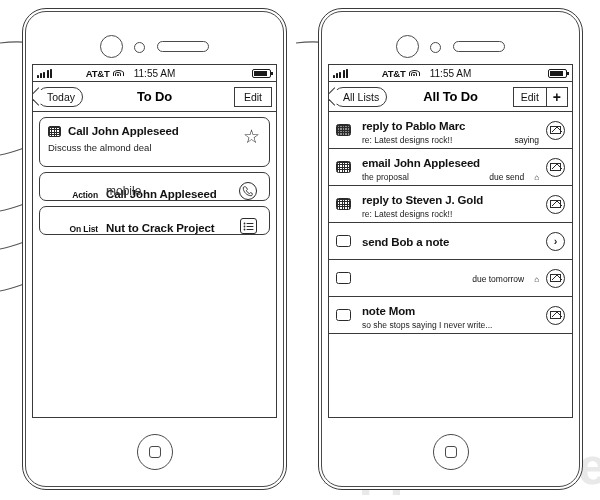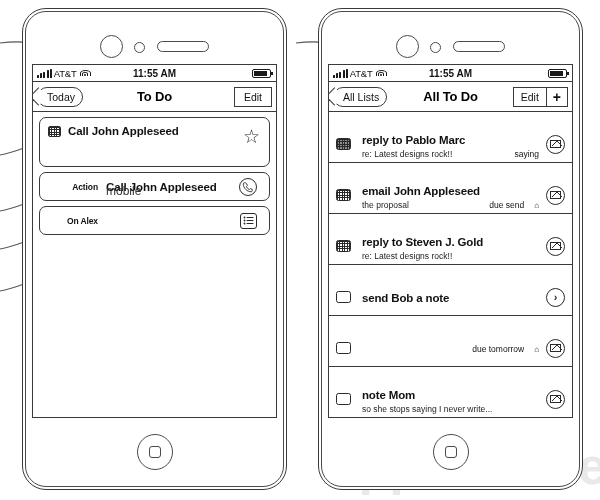--- a/index.html
+++ b/index.html
@@ -49,27 +49,27 @@
     display:flex;align-items:center;box-sizing:border-box;
   }
   .sb-left{display:flex;align-items:center;gap:2px;padding-left:4px;}
   .bars{display:flex;align-items:flex-end;gap:1.2px;height:9px;}
   .bars span{width:2px;background:#1a1a1a;border-radius:.5px;}
   .bars span:nth-child(1){height:3px}
   .bars span:nth-child(2){height:4.5px}
   .bars span:nth-child(3){height:6px}
   .bars span:nth-child(4){height:7.5px}
   .bars span:nth-child(5){height:9px}
-  .carrier{font-size:9.5px;font-weight:normal;color:#111;letter-spacing:-.2px;}
+  .carrier{font-size:9.5px;font-weight:bold;color:#111;letter-spacing:-.2px;margin-left:32px;}
   .wifi{position:relative;width:11px;height:9px;margin-left:1px;}
   .wifi b{position:absolute;border:1.3px solid #1a1a1a;border-bottom:none;border-radius:50% 50% 0 0;box-sizing:border-box;display:block;}
   .wifi b:nth-child(1){left:0;top:1px;width:11px;height:6px;}
   .wifi b:nth-child(2){left:2.5px;top:3px;width:6px;height:4px;}
   .wifi b:nth-child(3){left:4.5px;top:5.5px;width:2px;height:2px;border-radius:50%;background:#1a1a1a;border:none;}
-  .clock{position:absolute;left:0;right:0;text-align:center;font-size:10px;font-weight:bold;color:#111;}
+  .clock{position:absolute;left:0;right:0;text-align:center;font-size:10px;font-weight:normal;color:#111;}
   .batt{position:absolute;right:5px;top:3.5px;width:19px;height:9px;border:1.3px solid #1a1a1a;border-radius:2px;box-sizing:border-box;}
   .batt i{position:absolute;left:1px;top:1px;bottom:1px;right:3px;background:#1a1a1a;display:block;}
   .batt:after{content:"";position:absolute;right:-3px;top:2.5px;width:2px;height:3px;background:#1a1a1a;}
 
   
   .navbar{
     position:relative;height:30px;border-bottom:1.4px solid #3a3a3a;
     display:flex;align-items:center;box-sizing:border-box;
   }
   .backbtn{
@@ -97,21 +97,21 @@
   .editonly{margin-left:auto;margin-right:4px;height:20px;border:1.4px solid #3a3a3a;
     box-sizing:border-box;display:flex;align-items:center;padding:0 9px;font-size:10.5px;color:#111;background:#fff;}
 
   
   .cardwrap{padding:5px 6px 0 6px;}
   .card{
     border:1.4px solid #3a3a3a;border-radius:7px;box-sizing:border-box;
     margin-bottom:5px;position:relative;background:#fff;
   }
   .card.big{height:50px;padding:7px 9px 0 8px;}
-  .card.row{height:29px;display:flex;align-items:center;padding:0 12px 0 10px;}
+  .card.row{height:29px;display:flex;align-items:flex-end;padding:0 12px 0 10px;}
 
   .gridicon{
     width:13px;height:11px;border:1.3px solid #2a2a2a;border-radius:2px;
     box-sizing:border-box;display:inline-block;vertical-align:middle;
     background:
       repeating-linear-gradient(to right,#2a2a2a 0 1px,transparent 1px 2.4px),
       repeating-linear-gradient(to bottom,#2a2a2a 0 1px,transparent 1px 2.4px);
     background-clip:content-box;
   }
   .bigtitlerow{display:flex;align-items:center;gap:7px;}
@@ -125,21 +125,21 @@
   .rowaction{margin-left:auto;display:flex;align-items:center;}
 
   .sqicon{width:17px;height:16px;border:1.4px solid #2a2a2a;border-radius:3px;box-sizing:border-box;
     display:flex;align-items:center;justify-content:center;font-size:10px;color:#2a2a2a;}
   .circicon{width:18px;height:18px;border:1.4px solid #2a2a2a;border-radius:50%;box-sizing:border-box;
     display:flex;align-items:center;justify-content:center;}
 
   
   .listrow{
     position:relative;height:37px;border-bottom:1.4px solid #3a3a3a;
-    display:flex;align-items:center;padding:0 7px 0 7px;box-sizing:border-box;margin-top:14px;
+    display:flex;align-items:center;padding:0 7px 0 7px;box-sizing:border-box;
   }
   .chk{
     width:15px;height:12px;border:1.4px solid #2a2a2a;border-radius:2.5px;
     box-sizing:border-box;flex:0 0 auto;
   }
   .chk.grid{
     background:
       repeating-linear-gradient(to right,#2a2a2a 0 1px,transparent 1px 2.4px),
       repeating-linear-gradient(to bottom,#2a2a2a 0 1px,transparent 1px 2.4px);
   }
@@ -233,39 +233,41 @@
         </div>
       </div>
 
       <div class="cardwrap">
 
         <div class="card big">
           <div class="bigtitlerow">
             <span class="gridicon"></span>
             <span class="bigtitle">Call John Appleseed</span>
           </div>
+          <div class="bigsub">Discuss the almond deal</div>
           <div class="star">☆</div>
         </div>
 
         <div class="card row">
           <span class="rowlabel">Action</span>
           <span class="rowvalue">Call John Appleseed</span>
           <span class="rowsub">mobile</span>
           <span class="rowaction">
             <span class="circicon">
               <svg width="12" height="12" viewBox="0 0 24 24" aria-hidden="true">
                 <path d="M4.5 3.5c-1 0-2 1-2 2.2C2.5 14 10 21.5 18.3 21.5c1.2 0 2.2-1 2.2-2l-.2-3-3.6-1.2-2 2c-2.6-1.2-4.8-3.4-6-6l2-2L9.5 5.7 6.6 3.5z" fill="none" stroke="#2a2a2a" stroke-width="1.8" stroke-linejoin="round"></path>
               </svg>
             </span>
           </span>
         </div>
 
 
         <div class="card row">
-          <span class="rowlabel">On Alex</span>
+          <span class="rowlabel">On List</span>
+          <span class="rowvalue">Nut to Crack Project</span>
           <span class="rowaction">
             <span class="sqicon">
               <svg width="13" height="11" viewBox="0 0 26 20" aria-hidden="true">
                 <g stroke="#2a2a2a" stroke-width="2" stroke-linecap="round">
                   <line x1="10" y1="4" x2="22" y2="4"></line>
                   <line x1="10" y1="10" x2="22" y2="10"></line>
                   <line x1="10" y1="16" x2="22" y2="16"></line>
                 </g>
                 <g fill="#2a2a2a">
                   <circle cx="5" cy="4" r="1.8"></circle>

